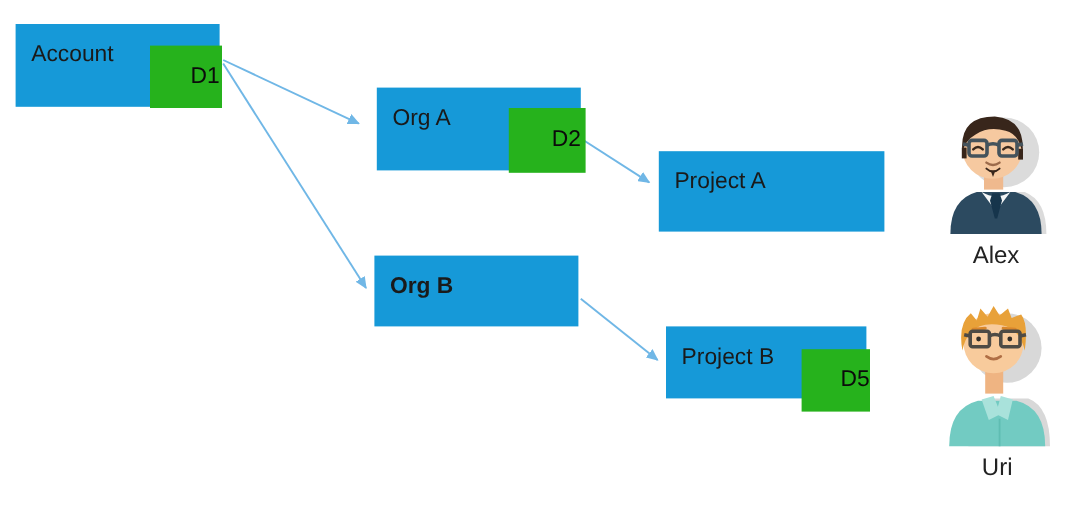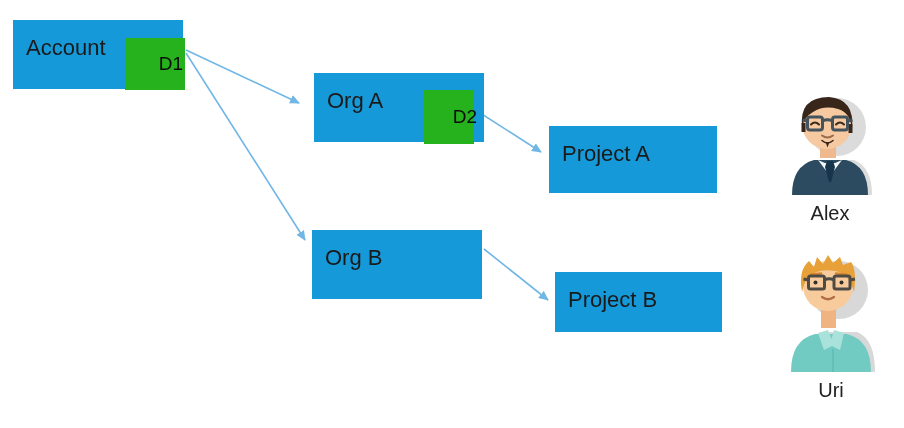--- a/index.html
+++ b/index.html
@@ -17,33 +17,33 @@
   
   .edges{position:absolute;left:0;top:0;width:904px;height:428px;pointer-events:none;}
   .edges line{stroke:var(--arrow-blue);stroke-width:1.6;}
   .edges .arrowhead{fill:var(--arrow-blue);}
 
   
   .node{position:absolute;}
   .box{position:absolute;inset:0;background:var(--box-blue);}
   .box.dup::after{content:"";position:absolute;inset:0;transform:translate(5px,3px);
     background:var(--shadow-blue);z-index:-1;}
-  .box-label{position:absolute;left:13px;top:15px;font-size:22px;color:var(--text-color);
+  .box-label{position:absolute;left:13px;top:15px;font-size:19px;color:var(--text-color);
     white-space:nowrap;}
   .badge{position:absolute;background:var(--badge-green);display:flex;align-items:center;
     justify-content:center;z-index:2;padding-left:32px;}
   .badge-label{font-size:19px;color:#0b0b0b;}
 
   #node-account{left:13px;top:20px;width:170px;height:69px;}
   #node-account .badge{left:112px;top:18px;width:60px;height:52px;}
   #node-org-a{left:314px;top:73px;width:170px;height:69px;}
-  #node-org-a .badge{left:110px;top:17px;width:50px;height:54px;}
-  #node-project-a{left:549px;top:126px;width:168px;height:67px;}
+  #node-org-a .badge{left:110px;top:17px;width:64px;height:54px;}
+  #node-project-a{left:549px;top:126px;width:188px;height:67px;}
   #node-project-a .badge{left:111px;top:16px;width:58px;height:54px;}
-  #node-org-b{left:312px;top:230px;width:170px;height:69px;}
+  #node-org-b{left:312px;top:213px;width:170px;height:59px;font-weight:bold;}
   #node-org-b .badge{left:112px;top:17px;width:59px;height:55px;}
   #node-project-b{left:555px;top:272px;width:167px;height:60px;}
   #node-project-b .badge{left:113px;top:19px;width:57px;height:52px;}
 
   
   .user{position:absolute;display:flex;flex-direction:column;align-items:center;}
   #user-alex{left:775px;top:90px;width:110px;}
   #user-uri{left:777px;top:250px;width:108px;}
   .user-name{font-size:20px;color:#222;margin-top:7px;}
   .avatar{display:block;}
@@ -91,20 +91,23 @@
 
   <div class="node" id="node-org-b">
     <div class="box">
       <span class="box-label">Org B</span>
     </div>
   </div>
 
   <div class="node" id="node-project-b">
     <div class="box dup">
       <span class="box-label">Project B</span>
+    </div>
+    <div class="badge">
+      <span class="badge-label">D5</span>
     </div>
   </div>
 
   <div class="user" id="user-alex">
     <svg class="avatar" width="100" height="105" viewBox="0 0 100 105">
       <g fill="#DBDBDB">
         <circle cx="57" cy="37" r="29"></circle>
         <path d="M24,105 Q24,76 44,70 L74,70 Q92,77 92,105 Z"></path>
       </g>
       <rect x="40" y="50" width="16" height="18" fill="#EFB98E"></rect>

